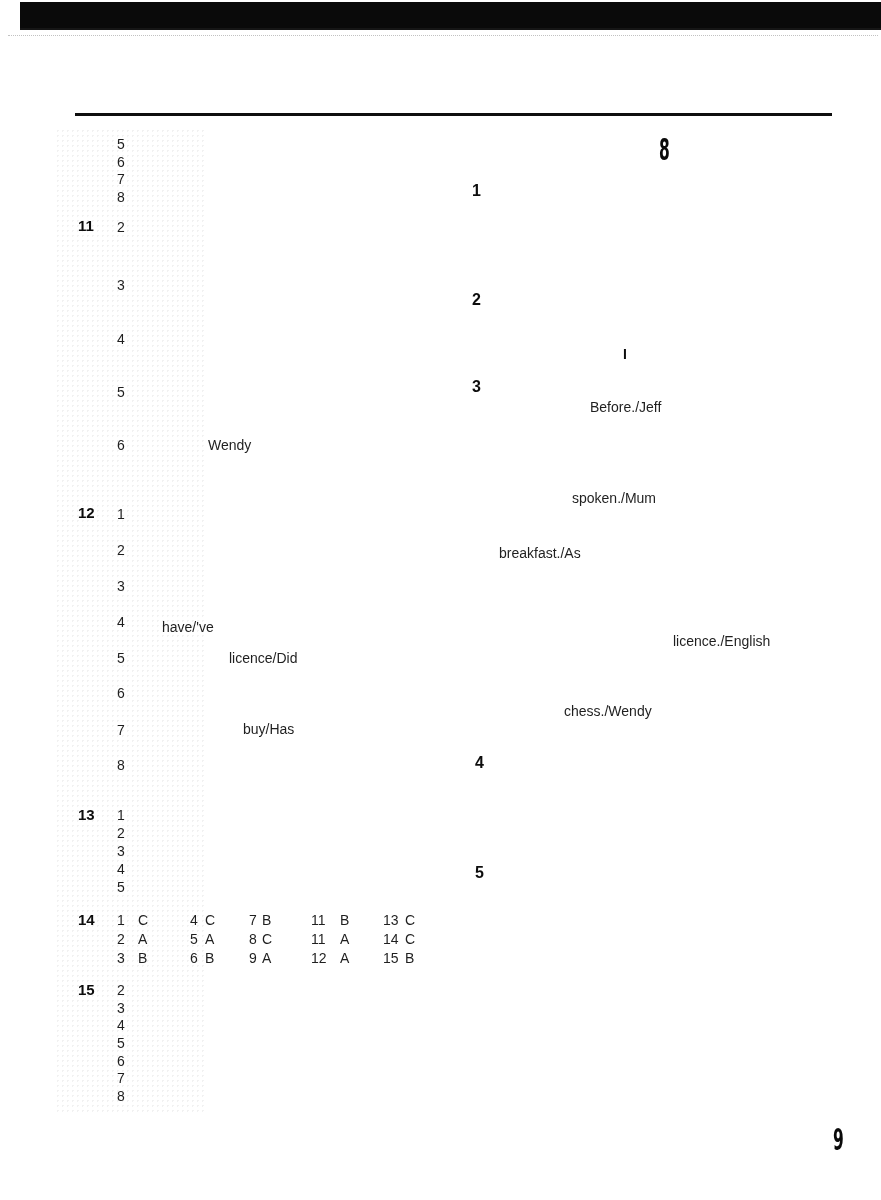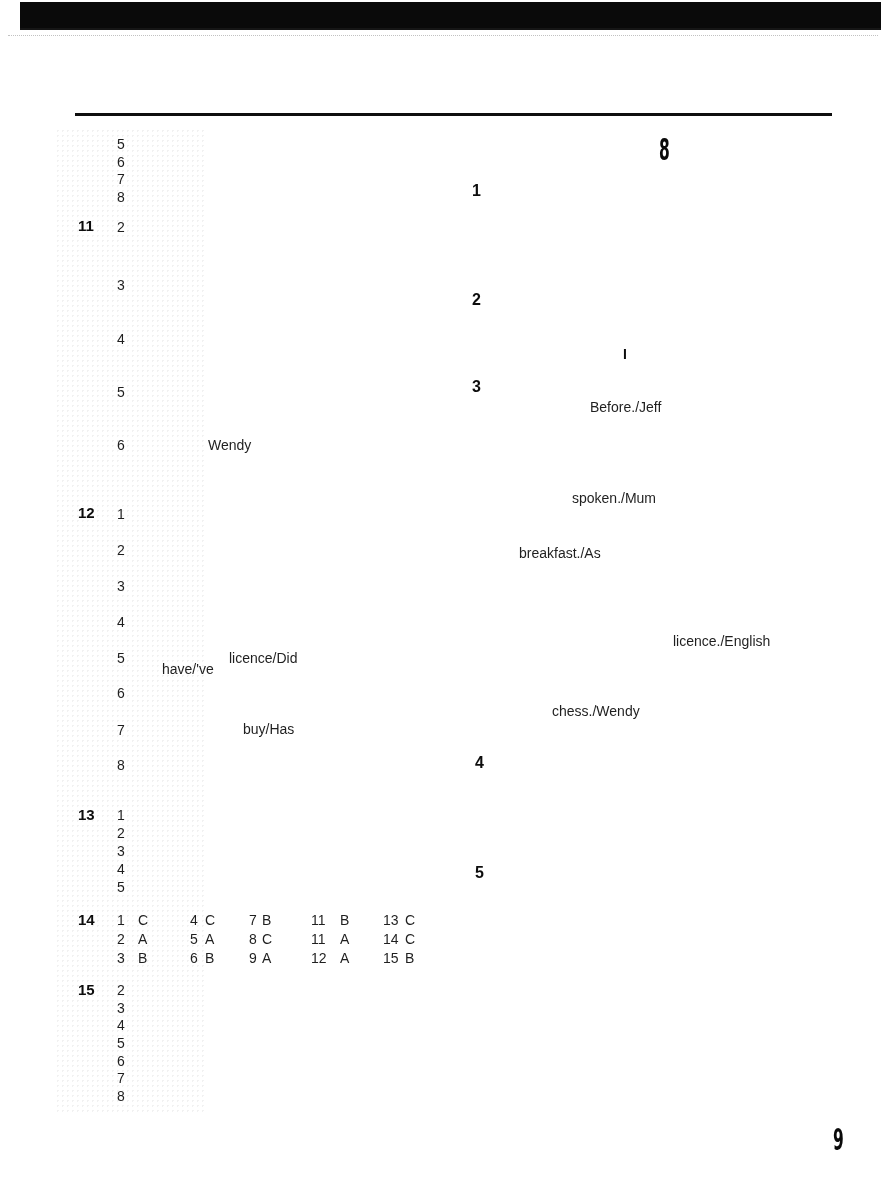--- a/index.html
+++ b/index.html
@@ -96,21 +96,21 @@
     <span class="t" style="left:117px;top:331px">4</span>
     <span class="t" style="left:117px;top:384px">5</span>
     <span class="t" style="left:117px;top:437px">6</span>
     <span class="t" style="left:208px;top:437px">Wendy</span>
 
     <span class="b" style="left:78px;top:505px">12</span>
     <span class="t" style="left:117px;top:506px">1</span>
     <span class="t" style="left:117px;top:542px">2</span>
     <span class="t" style="left:117px;top:578px">3</span>
     <span class="t" style="left:117px;top:614px">4</span>
-    <span class="t" style="left:162px;top:661px">have/'ve</span>
+    <span class="t" style="left:162px;top:619px">have/'ve</span>
     <span class="t" style="left:117px;top:650px">5</span>
     <span class="t" style="left:229px;top:650px">licence/Did</span>
     <span class="t" style="left:117px;top:685px">6</span>
     <span class="t" style="left:243px;top:721px">buy/Has</span>
     <span class="t" style="left:117px;top:722px">7</span>
     <span class="t" style="left:117px;top:757px">8</span>
 
     <span class="b" style="left:78px;top:807px">13</span>
     <span class="t" style="left:117px;top:807px">1</span>
     <span class="t" style="left:117px;top:825px">2</span>
@@ -169,23 +169,23 @@
 
     <span class="rb" style="left:472px;top:183px">1</span>
     <span class="rb" style="left:472px;top:292px">2</span>
 
     <span class="rb" style="left:623px;top:346px;font-size:14px">I</span>
 
     <span class="rb" style="left:472px;top:379px">3</span>
 
     <span class="t" style="left:590px;top:399px">Before./Jeff</span>
     <span class="t" style="left:572px;top:490px">spoken./Mum</span>
-    <span class="t" style="left:519px;top:545px">breakfast./As</span>
+    <span class="t" style="left:499px;top:545px">breakfast./As</span>
     <span class="t" style="left:673px;top:633px">licence./English</span>
-    <span class="t" style="left:552px;top:703px">chess./Wendy</span>
+    <span class="t" style="left:564px;top:703px">chess./Wendy</span>
 
     <span class="rb" style="left:475px;top:755px">4</span>
     <span class="rb" style="left:475px;top:865px">5</span>
   </div>
 
   <span class="cn" style="left:833px;top:1126px">9</span>
 
 </div>
 
 </body></html>

